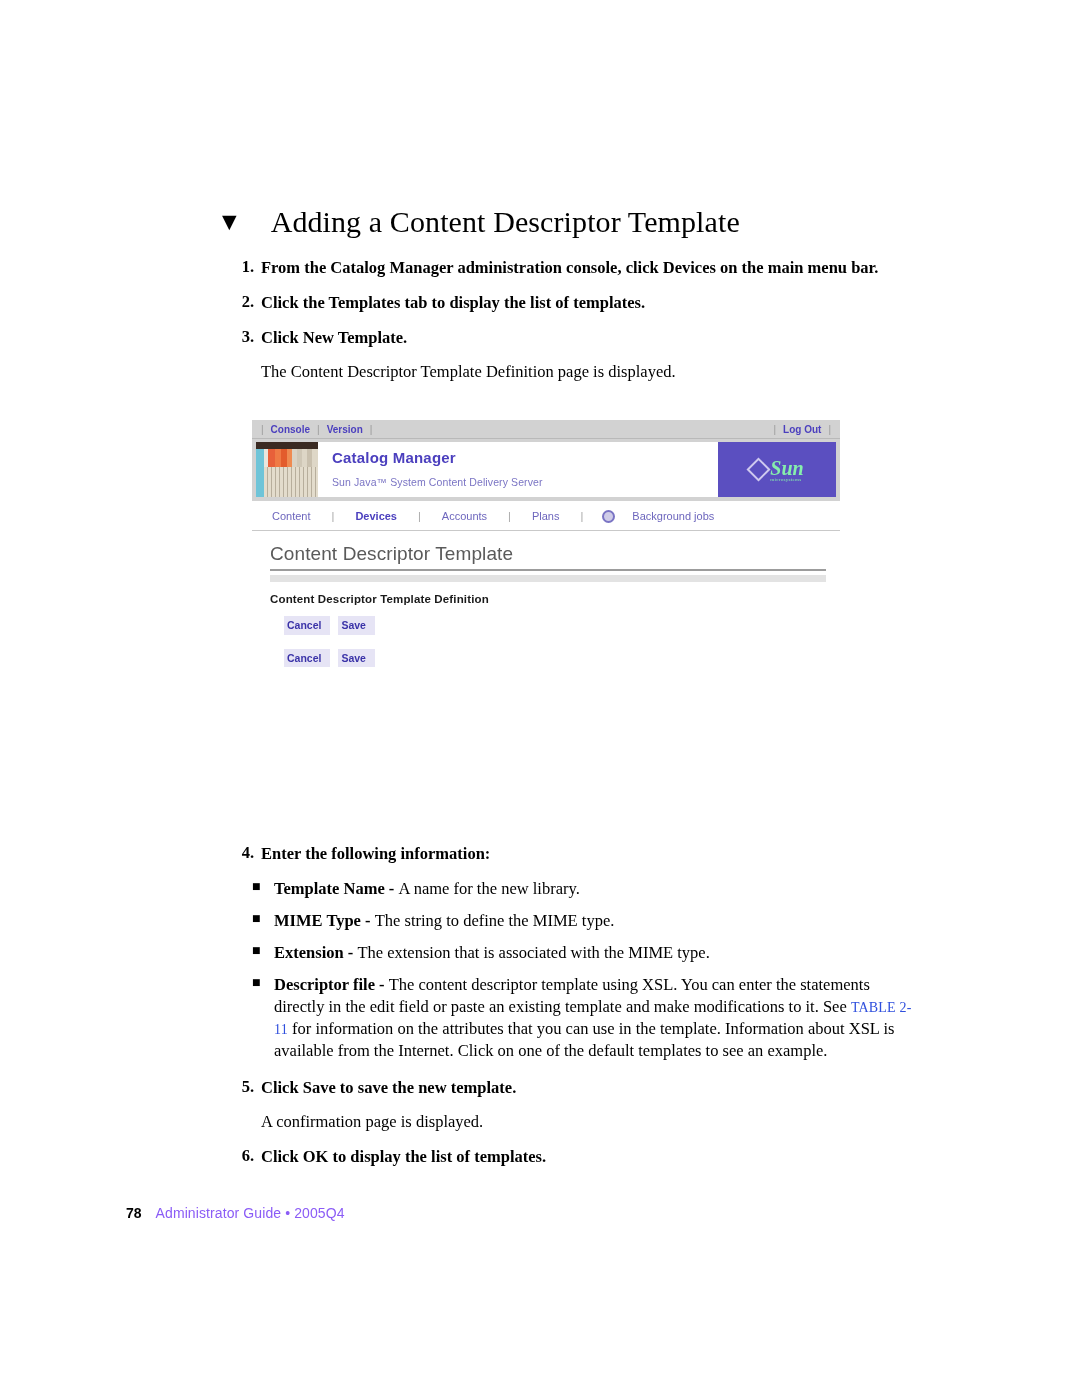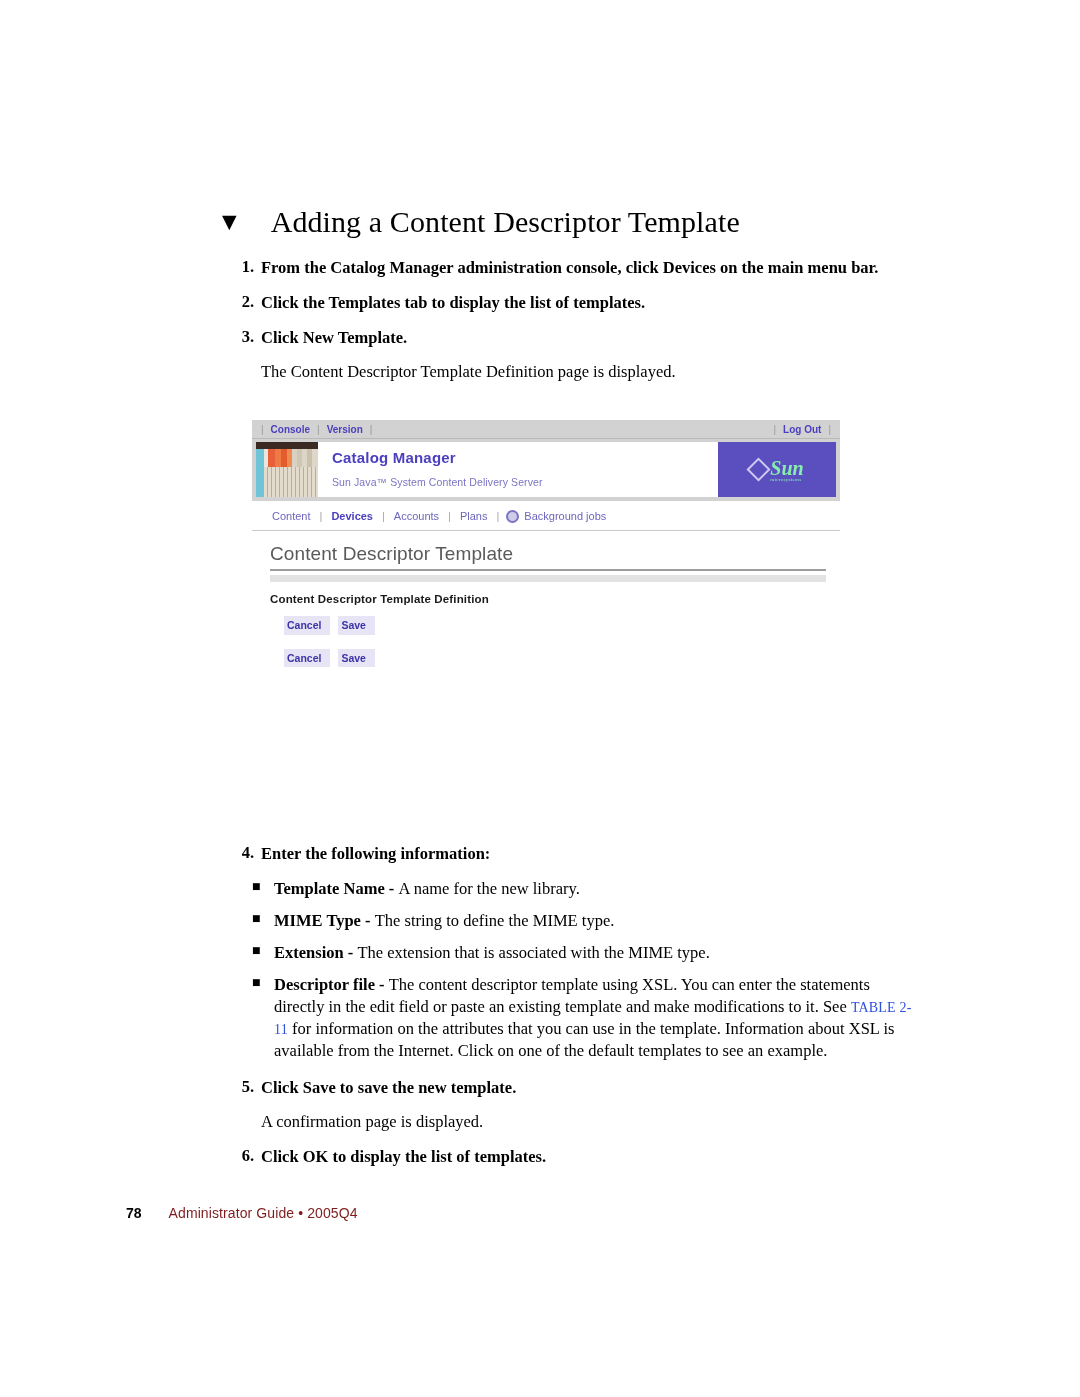--- a/index.html
+++ b/index.html
@@ -224,21 +224,21 @@
     margin-top: -1px;
   }
 
   .shot-nav {
     background: #ffffff;
     padding: 8px 0 8px 18px;
     font-size: 11px;
     color: #6d66bd;
     display: flex;
     align-items: center;
-    gap: 0;
+    gap: 12px;
     border-bottom: 1px solid #c9c9c9;
   }
   .nav-link { padding: 0 2px; }
   .nav-link.active { font-weight: bold; color: #4b3fbe; }
   .nav-sep { color: #a8a8a8; padding: 0 7px; }
   .jobs-icon {
     display: inline-block;
     width: 9px;
     height: 9px;
     border-radius: 50%;
@@ -332,23 +332,22 @@
     gap: 14px;
     font-family: "Liberation Sans", sans-serif;
   }
   .folio {
     font-size: 14px;
     font-weight: bold;
     color: #000;
   }
   .footer-text {
     font-size: 14px;
-    color: #7f1d1d;
+    color: #8b5cf6;
     letter-spacing: 0.1px;
-    margin-left: 13px;
   }
 </style>
 </head>
 <body>
 
 <div class="page">
 
   <div class="section-heading">
     <span class="tri-marker">▼</span>
     <span class="section-title">Adding a Content Descriptor Template</span>

